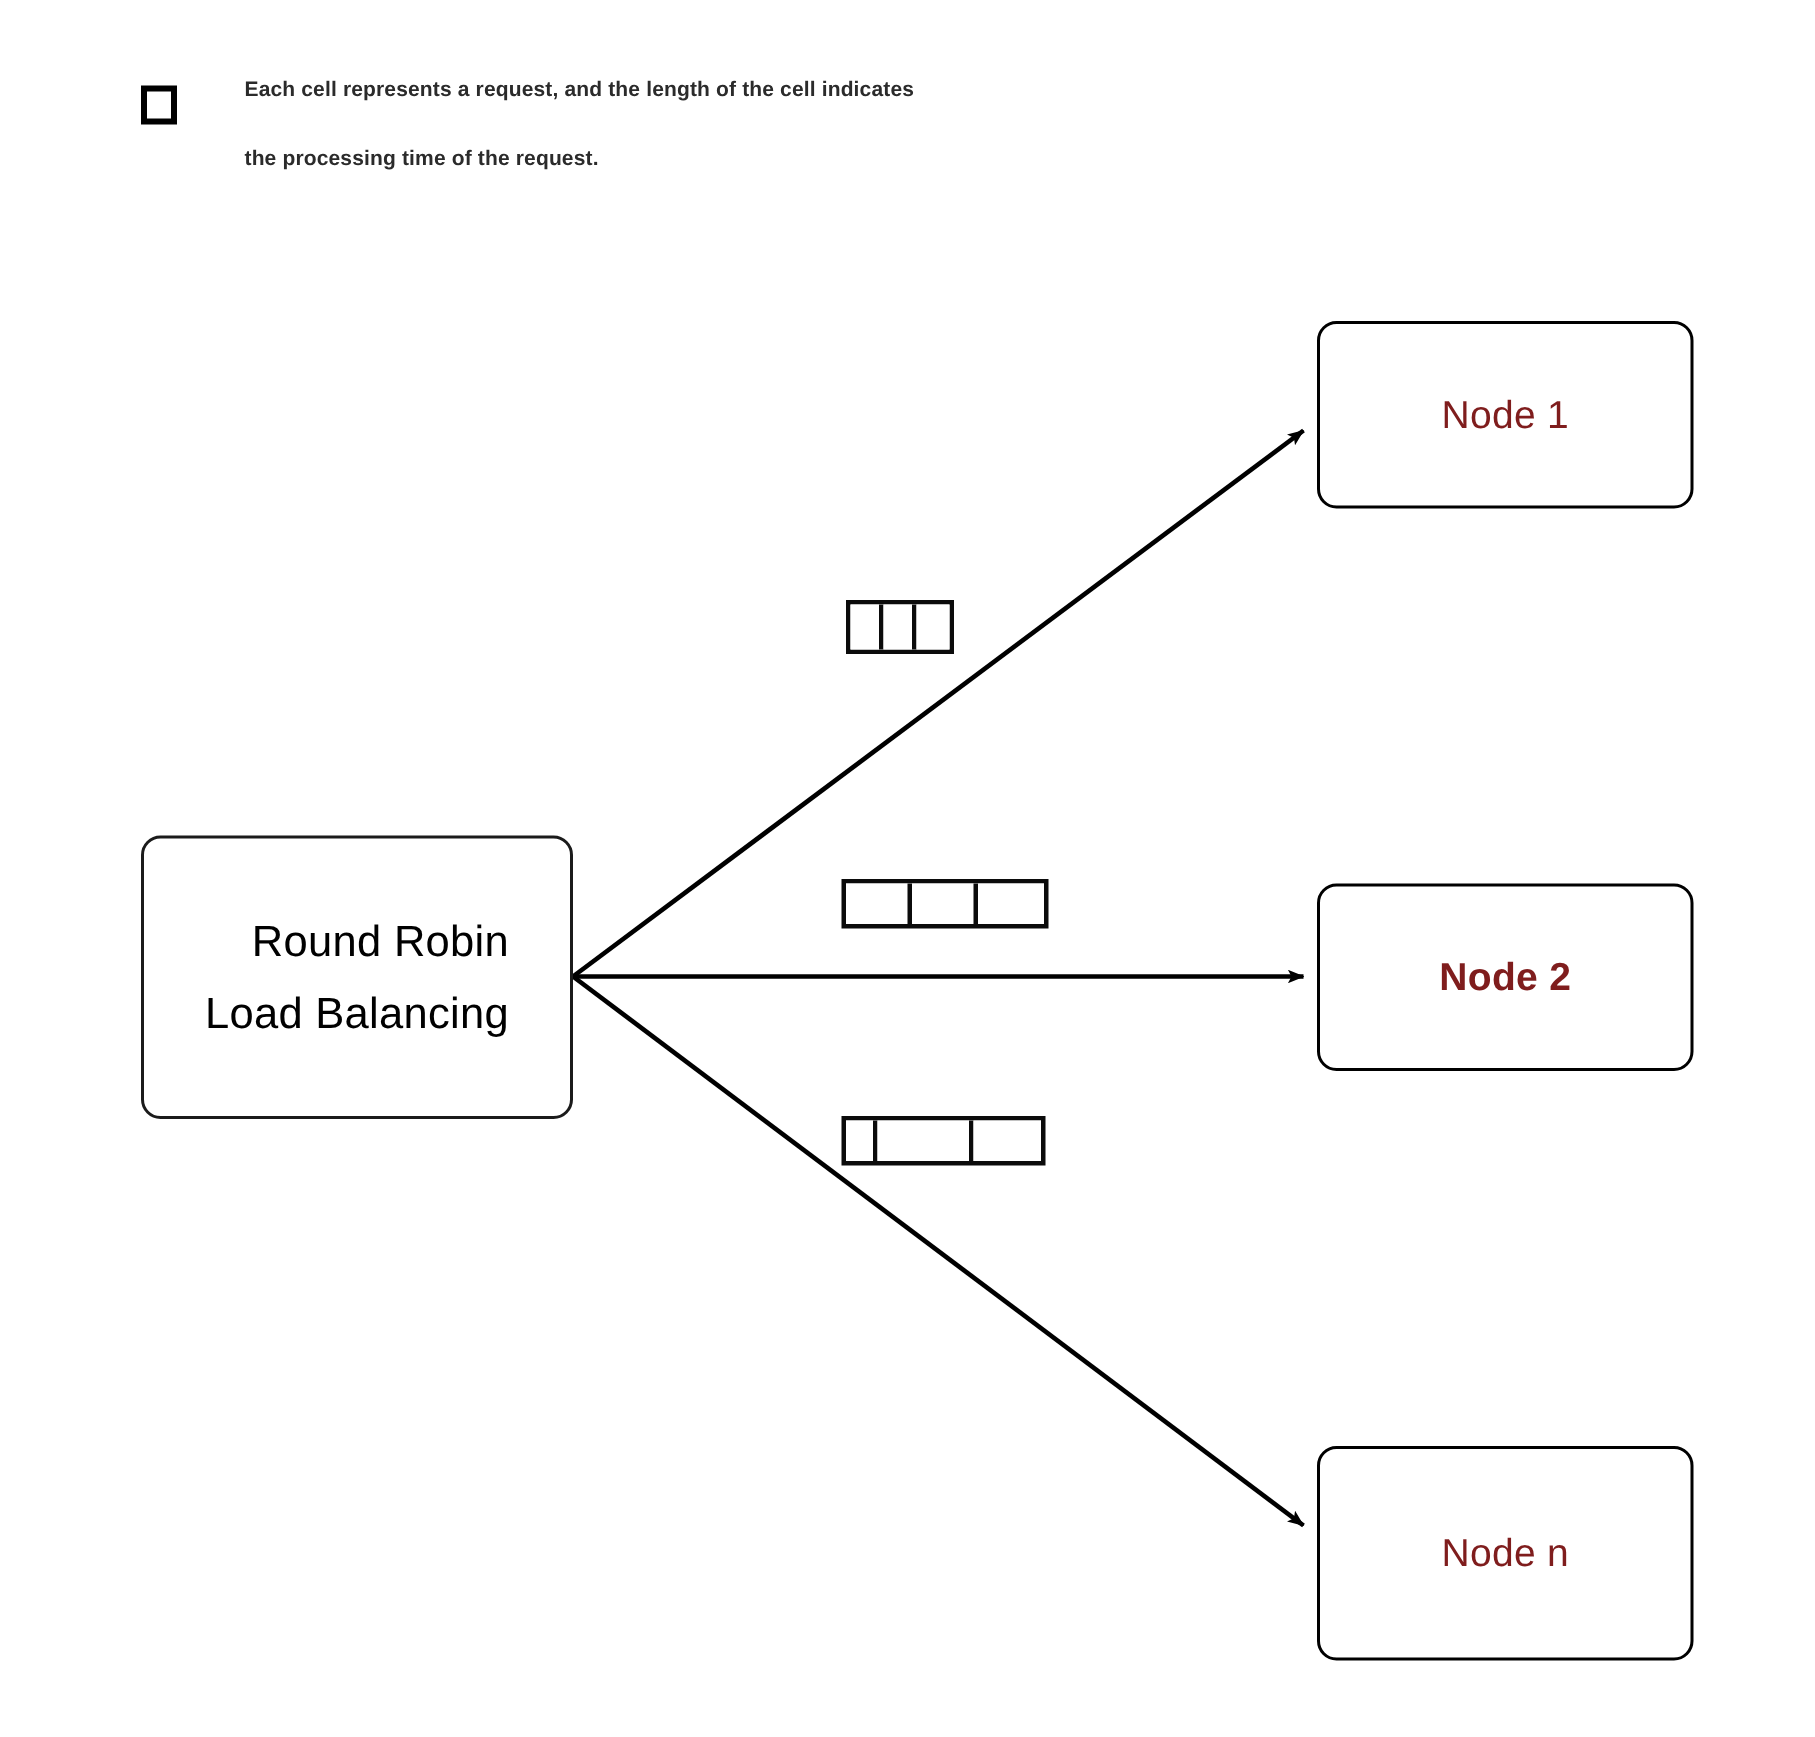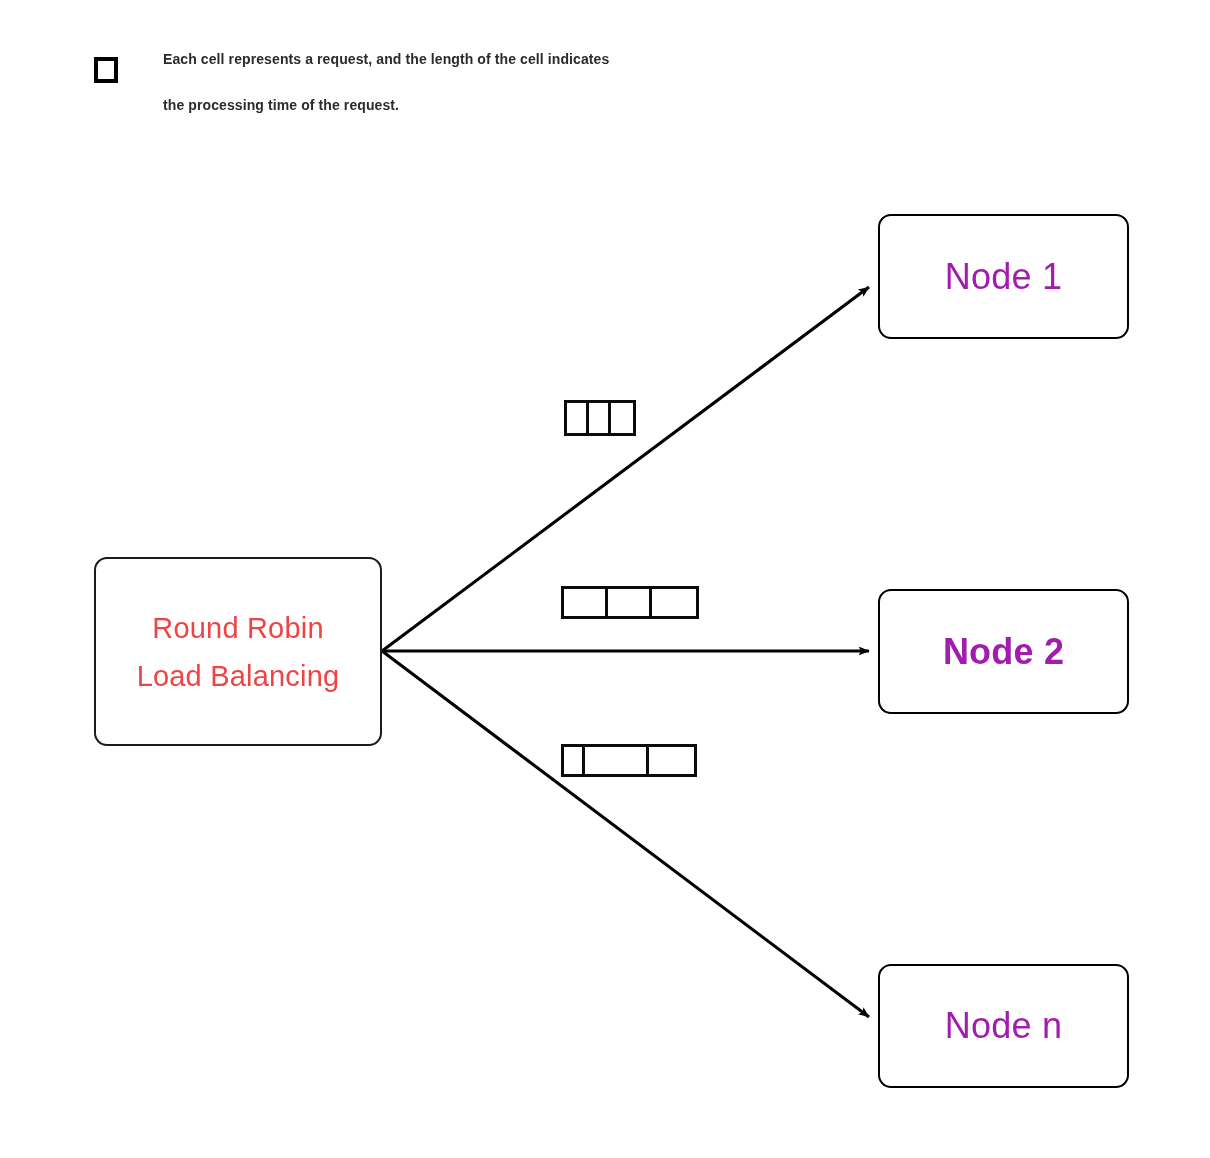--- a/index.html
+++ b/index.html
@@ -60,42 +60,43 @@
     box-sizing: border-box;
     background: #ffffff;
     border: 2.2px solid #000000;
     border-radius: 13px;
     display: flex;
     align-items: center;
     justify-content: center;
     text-align: center;
   }
   .node-label {
-    font-size: 36px;
-    color: #a21caf;
+    font-size: 26px;
+    color: #7f1d1d;
     letter-spacing: 0.2px;
   }
 
   #box-main {
     left: 94px;
     top: 557px;
     width: 288px;
     height: 189px;
     border-color: #1b1b1b;
   }
   #box-main .node-label {
     font-size: 29px;
-    color: #ef4444;
+    color: #000000;
     line-height: 48px;
     white-space: pre-line;
+    text-align: right;
   }
 
   #box-node1 { left: 878px; top: 214px;  width: 251px; height: 125px; }
   #box-node2 { left: 878px; top: 589px;  width: 251px; height: 125px; font-weight: bold; }
-  #box-noden { left: 878px; top: 964px;  width: 251px; height: 124px; }
+  #box-noden { left: 878px; top: 964px;  width: 251px; height: 143px; }
 
   
   .cells {
     position: absolute;
     display: flex;
     box-sizing: border-box;
     border: 3px solid #0b0b0b;
     background: #ffffff;
     height: 35px;
   }

